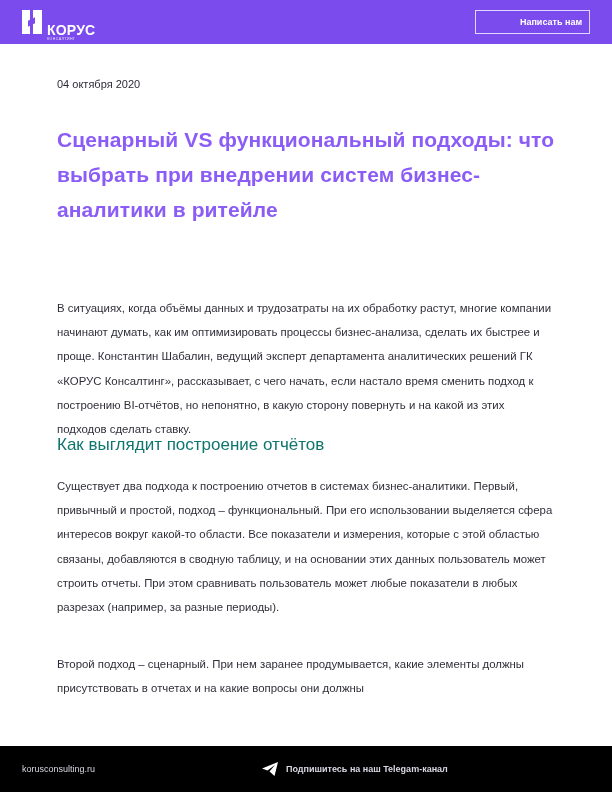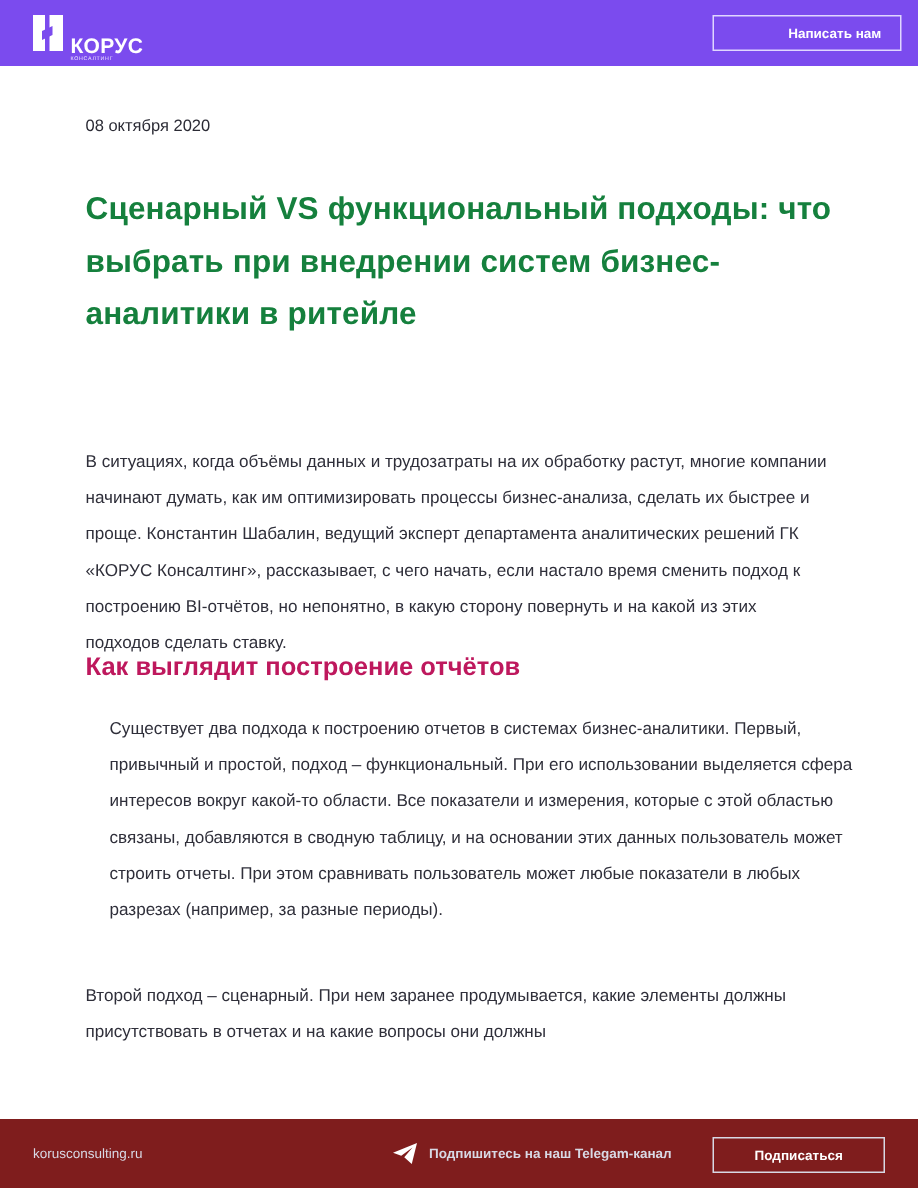--- a/index.html
+++ b/index.html
@@ -13,48 +13,48 @@
     .logo { position: absolute; left: 22px; top: 10px; height: 24px; display: flex; align-items: center; }
     .logo-mark { width: 20px; height: 24px; position: relative; }
     .logo-mark .l { position: absolute; left: 0; top: 0; width: 8px; height: 24px; background: #fff; }
     .logo-mark .r { position: absolute; left: 11px; top: 0; width: 9px; height: 24px; background: #fff; }
     .logo-mark .notch { position: absolute; left: 6px; top: 9px; width: 7px; height: 6px; background: #7b4bee; transform: skewY(-25deg); }
     .logo-text { margin-left: 5px; display: flex; flex-direction: column; justify-content: center; margin-top: 20px; }
     .logo-name { color: #fff; font-weight: bold; font-size: 14px; letter-spacing: 0.2px; line-height: 14px; }
     .logo-sub { color: #fff; font-size: 3.5px; letter-spacing: 0.5px; line-height: 5px; opacity: 0.85; }
 
     .write-btn {
-      position: absolute; left: 475px; top: 10px; width: 126px; height: 24px;
+      position: absolute; left: 475px; top: 10px; width: 115px; height: 24px;
       border: 1px solid #e0d6ff; color: #fff; font-size: 9px; font-weight: bold;
       display: flex; align-items: center; justify-content: center; background: transparent; padding-left: 37px;
     }
 
     .date { position: absolute; left: 57px; top: 78px; font-size: 11px; color: #2b2b35; }
 
     .title {
       position: absolute; left: 57px; top: 122px; width: 500px;
-      font-size: 21px; font-weight: bold; line-height: 35px; color: #15803d;
+      font-size: 21px; font-weight: bold; line-height: 35px; color: #8b5cf6;
       letter-spacing: 0.1px;
     }
 
     .para {
       position: absolute; left: 57px; width: 500px;
       font-size: 11.4px; line-height: 24.2px; color: #2f2f3a;
     }
     .p1 { top: 264px; margin-top: 32px; }
     .h2 {
       position: absolute; left: 57px; top: 431px; width: 500px;
-      font-size: 17px; font-weight: bold; color: #be185d; line-height: 28px;
+      font-size: 17px; font-weight: normal; color: #0f766e; line-height: 28px;
     }
-    .p2 { top: 474px; margin-left: 16px; }
+    .p2 { top: 474px; }
     .p3 { top: 652px; }
 
     .footer {
       position: absolute; left: 0; top: 746px; width: 612px; height: 46px;
-      background: #7f1d1d;
+      background: #000000;
     }
     .footer-site { position: absolute; left: 22px; top: 18px; font-size: 9px; color: #d8d8e4; }
     .tg-icon { position: absolute; left: 262px; top: 16px; width: 16px; height: 14px; }
     .tg-text { position: absolute; left: 286px; top: 18px; font-size: 9px; color: #d8d8e4; font-weight: bold; }
     .subscribe-btn {
       position: absolute; left: 475px; top: 12px; width: 115px; height: 24px;
       border: 1px solid #d8d8e4; color: #fff; font-size: 9px; font-weight: bold;
       display: flex; align-items: center; justify-content: center; background: transparent;
     }
   </style>
@@ -69,32 +69,31 @@
         <div class="notch"></div>
     </div>
     <div class="logo-text">
       <span class="logo-name">КОРУС</span>
       <span class="logo-sub">КОНСАЛТИНГ</span>
     </div>
   </div>
   <button class="write-btn">Написать нам</button>
 </div>
 
-<div class="date">08 октября 2020</div>
+<div class="date">04 октября 2020</div>
 
 <h1 class="title">Сценарный VS функциональный подходы: что выбрать при внедрении систем бизнес-аналитики в ритейле</h1>
 
 <p class="para p1">В ситуациях, когда объёмы данных и трудозатраты на их обработку растут, многие компании начинают думать, как им оптимизировать процессы бизнес-анализа, сделать их быстрее и проще. Константин Шабалин, ведущий эксперт департамента аналитических решений ГК «КОРУС Консалтинг», рассказывает, с чего начать, если настало время сменить подход к построению BI-отчётов, но непонятно, в какую сторону повернуть и на какой из этих подходов сделать ставку.</p>
 
 <h2 class="h2">Как выглядит построение отчётов</h2>
 
 <p class="para p2">Существует два подхода к построению отчетов в системах бизнес-аналитики. Первый, привычный и простой, подход – функциональный. При его использовании выделяется сфера интересов вокруг какой-то области. Все показатели и измерения, которые с этой областью связаны, добавляются в сводную таблицу, и на основании этих данных пользователь может строить отчеты. При этом сравнивать пользователь может любые показатели в любых разрезах (например, за разные периоды).</p>
 
 <p class="para p3">Второй подход – сценарный. При нем заранее продумывается, какие элементы должны присутствовать в отчетах и на какие вопросы они должны</p>
 
 <div class="footer">
   <span class="footer-site">korusconsulting.ru</span>
   <svg class="tg-icon" viewBox="0 0 16 14">
     <path d="M0 6.5 L16 0 L12.5 14 L7.5 9.5 L13 3 L5.5 8.5 Z" fill="#ffffff"></path>
   </svg>
   <span class="tg-text">Подпишитесь на наш Telegam-канал</span>
-  <button class="subscribe-btn">Подписаться</button>
 </div>
 
 </body></html>

